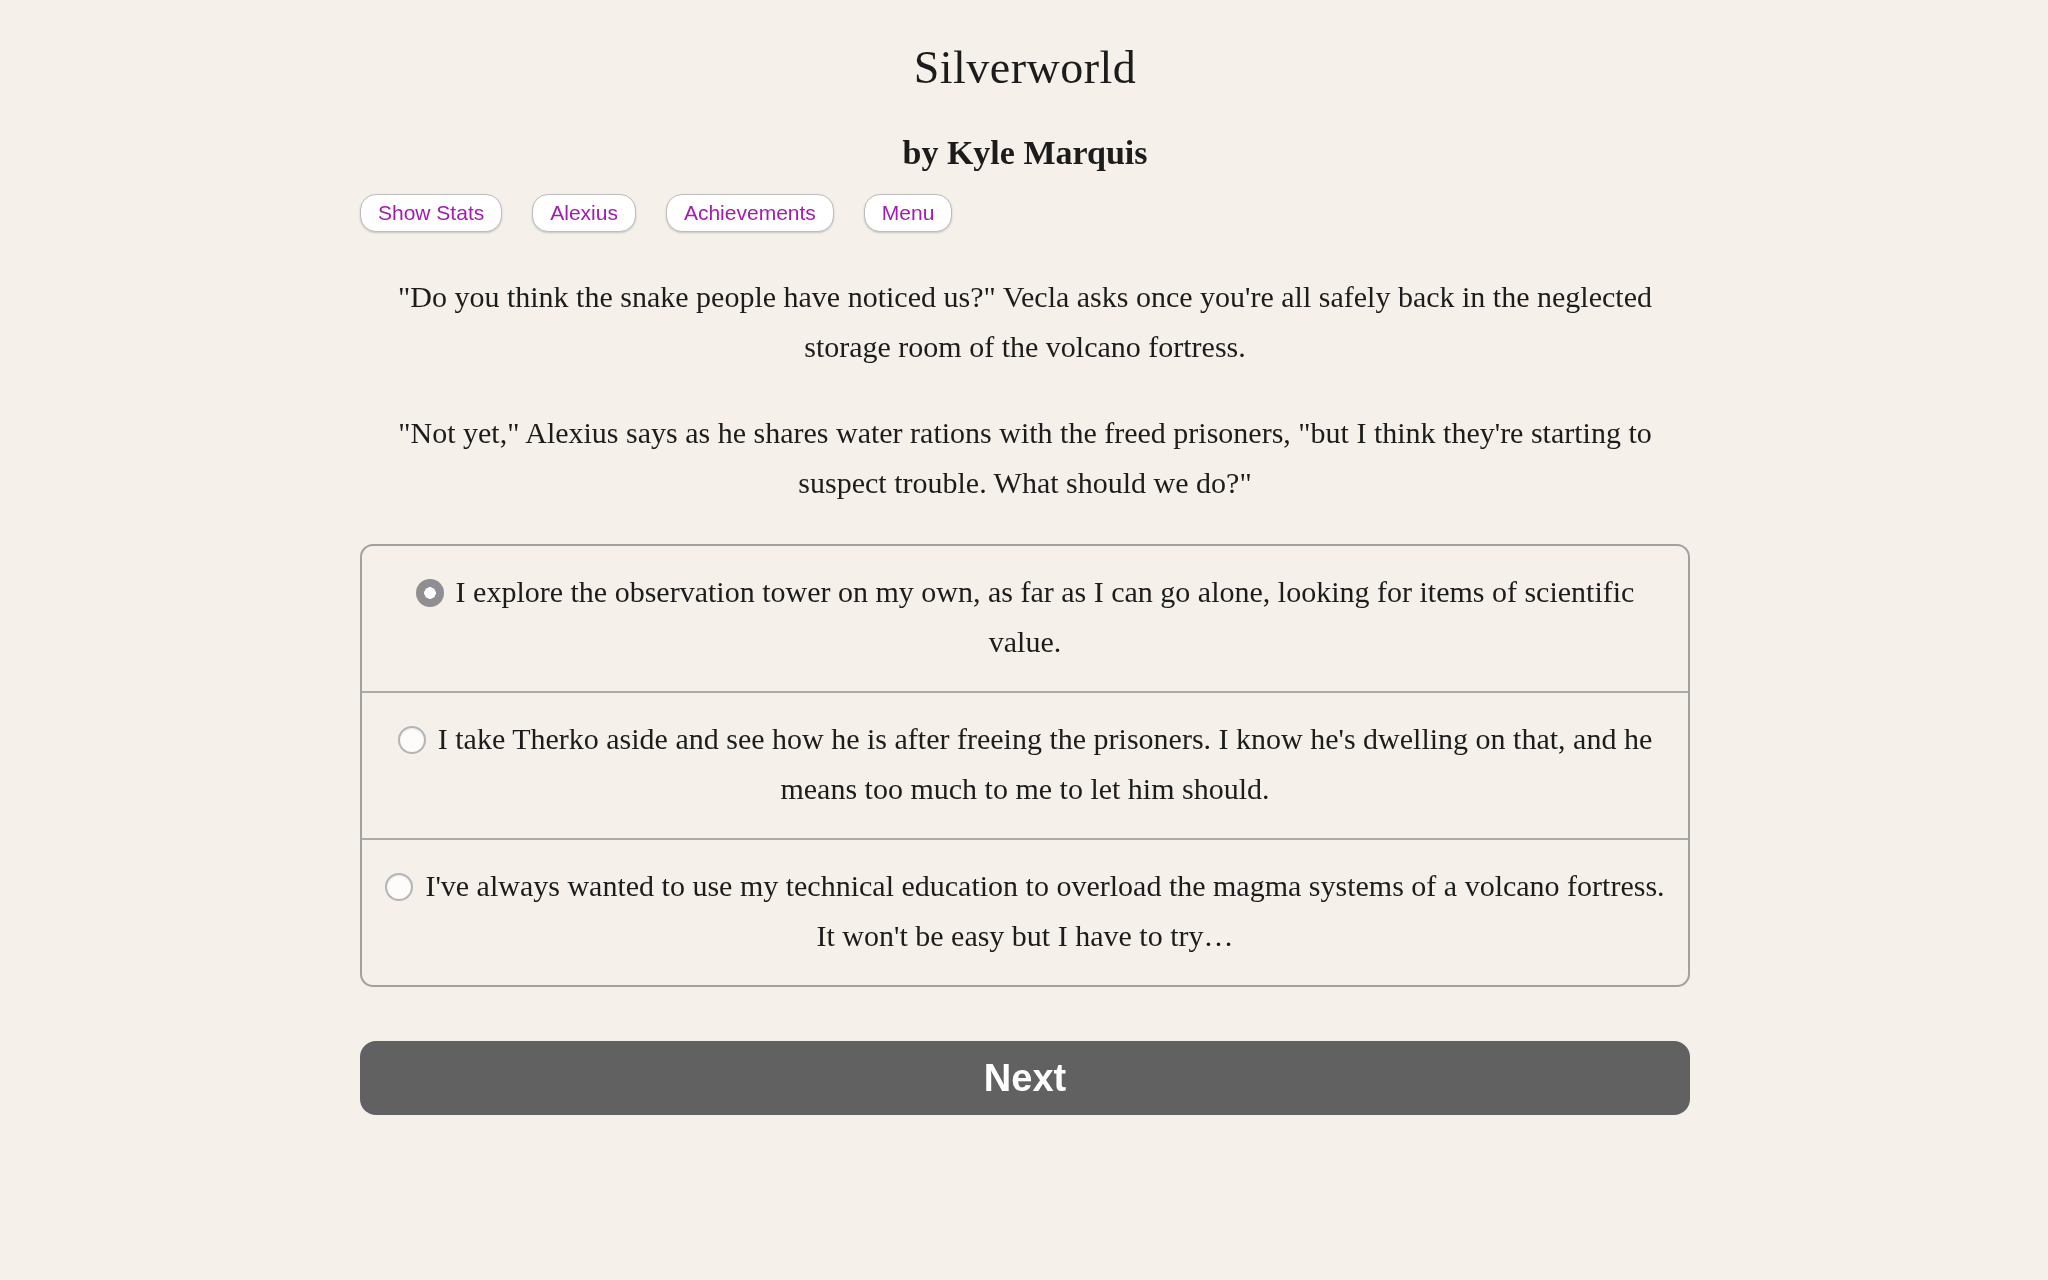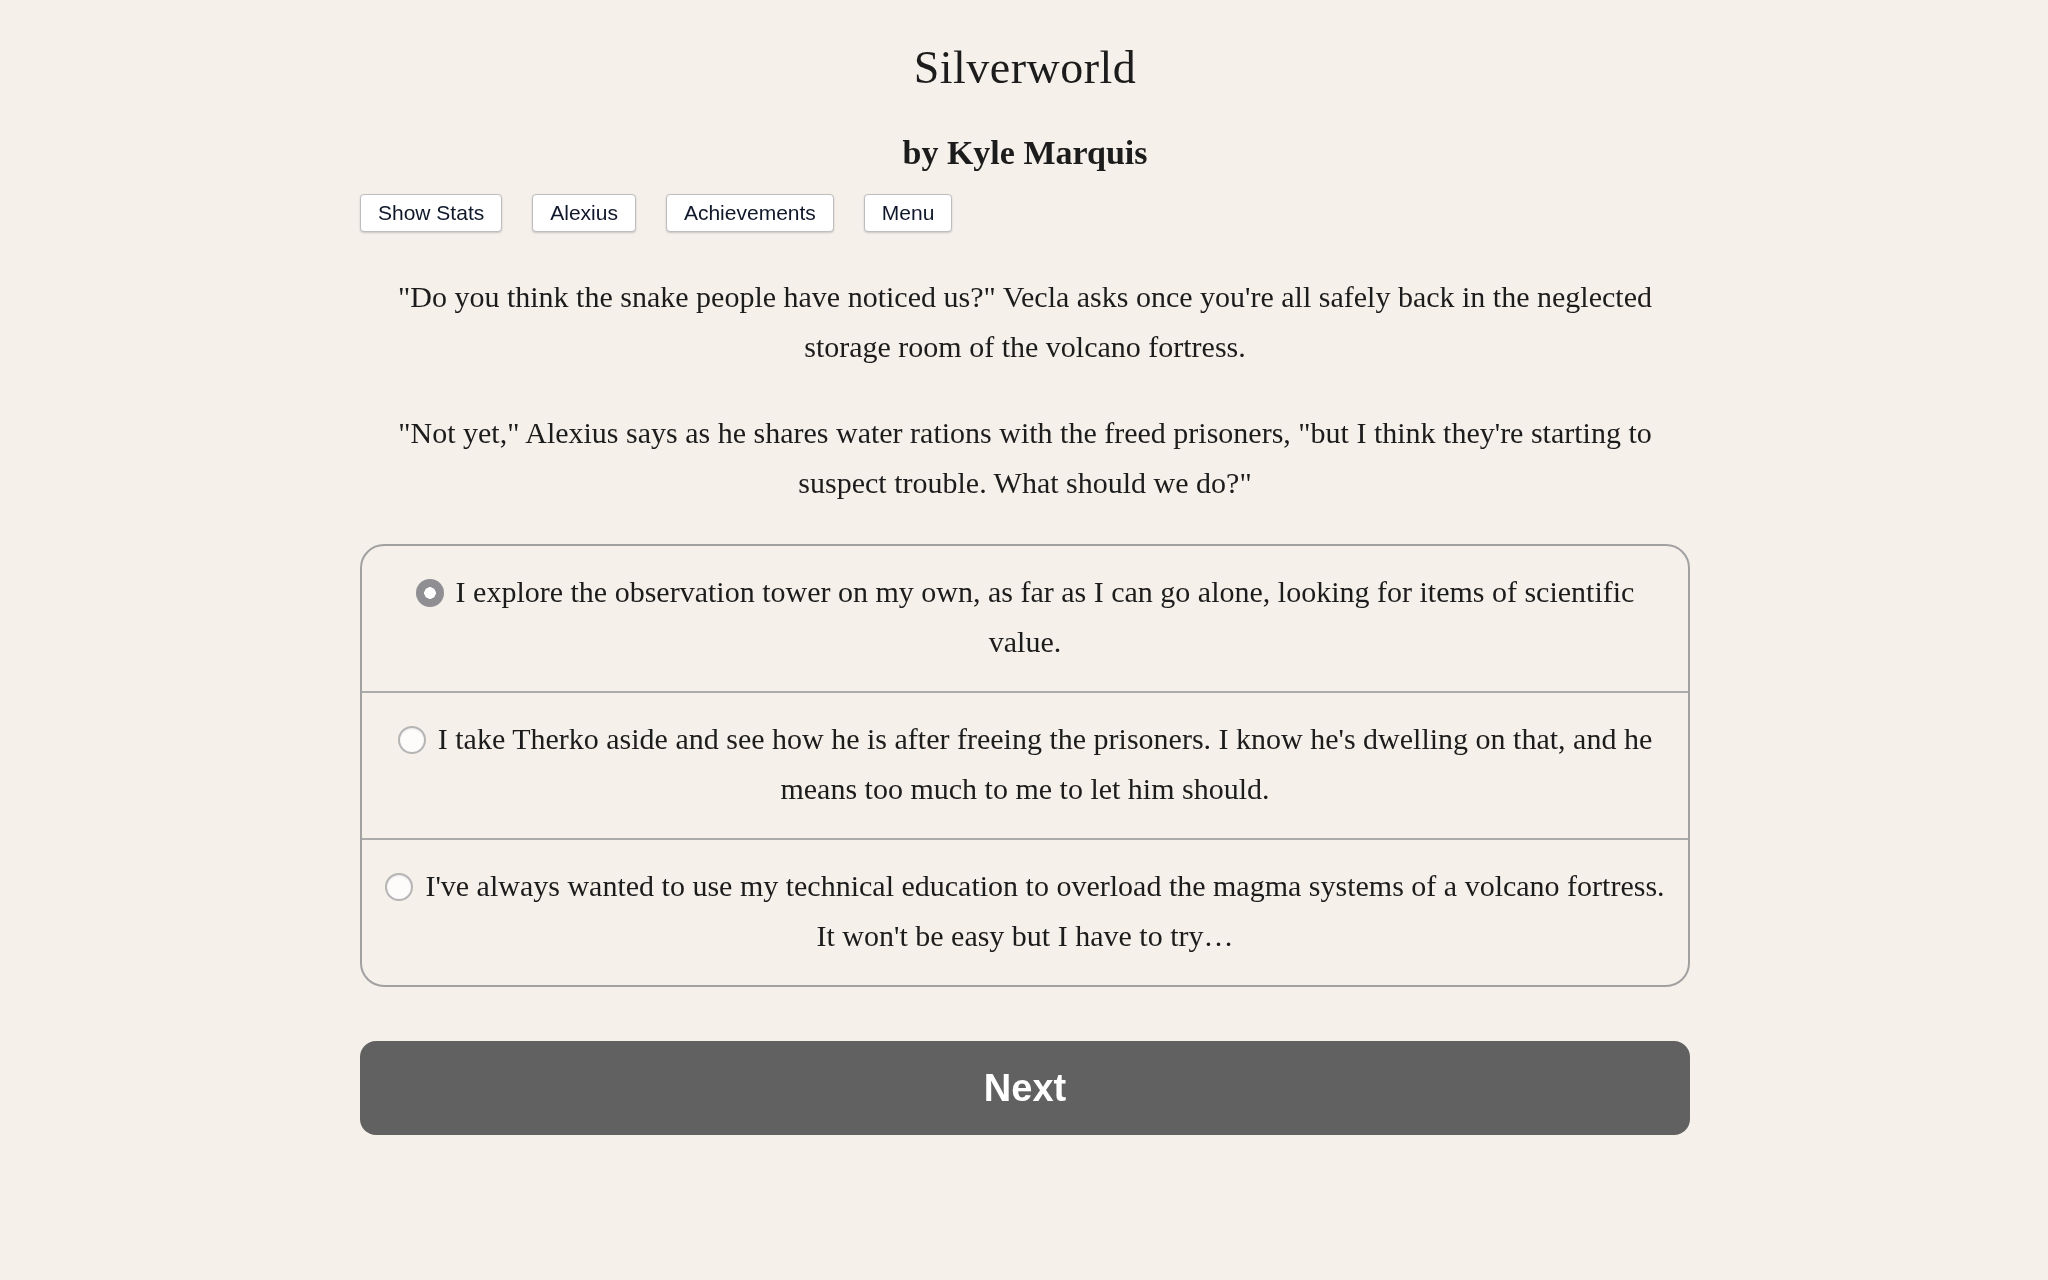--- a/index.html
+++ b/index.html
@@ -28,38 +28,38 @@
     margin-top: 36px;
   }
   .toolbar {
     margin-top: 20px;
     display: flex;
     gap: 30px;
   }
   .toolbar-btn {
     font-family: "Liberation Sans", sans-serif;
     font-size: 21px;
-    color: #0f172a;
+    color: #a21caf;
     background: #ffffff;
     border: 1px solid #bdbdbd;
-    border-radius: 4px;
+    border-radius: 16px;
     padding: 7px 17px 8px;
     box-shadow: 0 1px 2px rgba(0,0,0,0.18);
     cursor: pointer;
     line-height: 1;
   }
   .story { margin-top: 40px; }
   .story p {
     font-size: 30px;
     line-height: 50px;
     margin-bottom: 36px;
   }
   .choice-box {
     border: 2px solid #a1a1a1;
-    border-radius: 24px;
+    border-radius: 13px;
     margin-top: 36px;
     background: transparent;
   }
   .option-row {
     padding: 21px 20px 24px;
     font-size: 30px;
     line-height: 50px;
     cursor: pointer;
   }
   .option-row + .option-row { border-top: 2px solid #ababab; }
@@ -74,21 +74,21 @@
     box-shadow: inset 0 1px 2px rgba(0,0,0,0.08);
   }
   .radio.selected {
     border: none;
     background: radial-gradient(circle at center, #ffffff 0 5.5px, #8e8e93 6px);
     box-shadow: none;
   }
   .next-btn {
     margin-top: 54px;
     width: 1330px;
-    height: 94px;
+    height: 74px;
     background: #616161;
     border: none;
     border-radius: 16px;
     color: #ffffff;
     font-family: "Liberation Sans", sans-serif;
     font-size: 38px;
     font-weight: bold;
     display: flex;
     align-items: center;
     justify-content: center;

